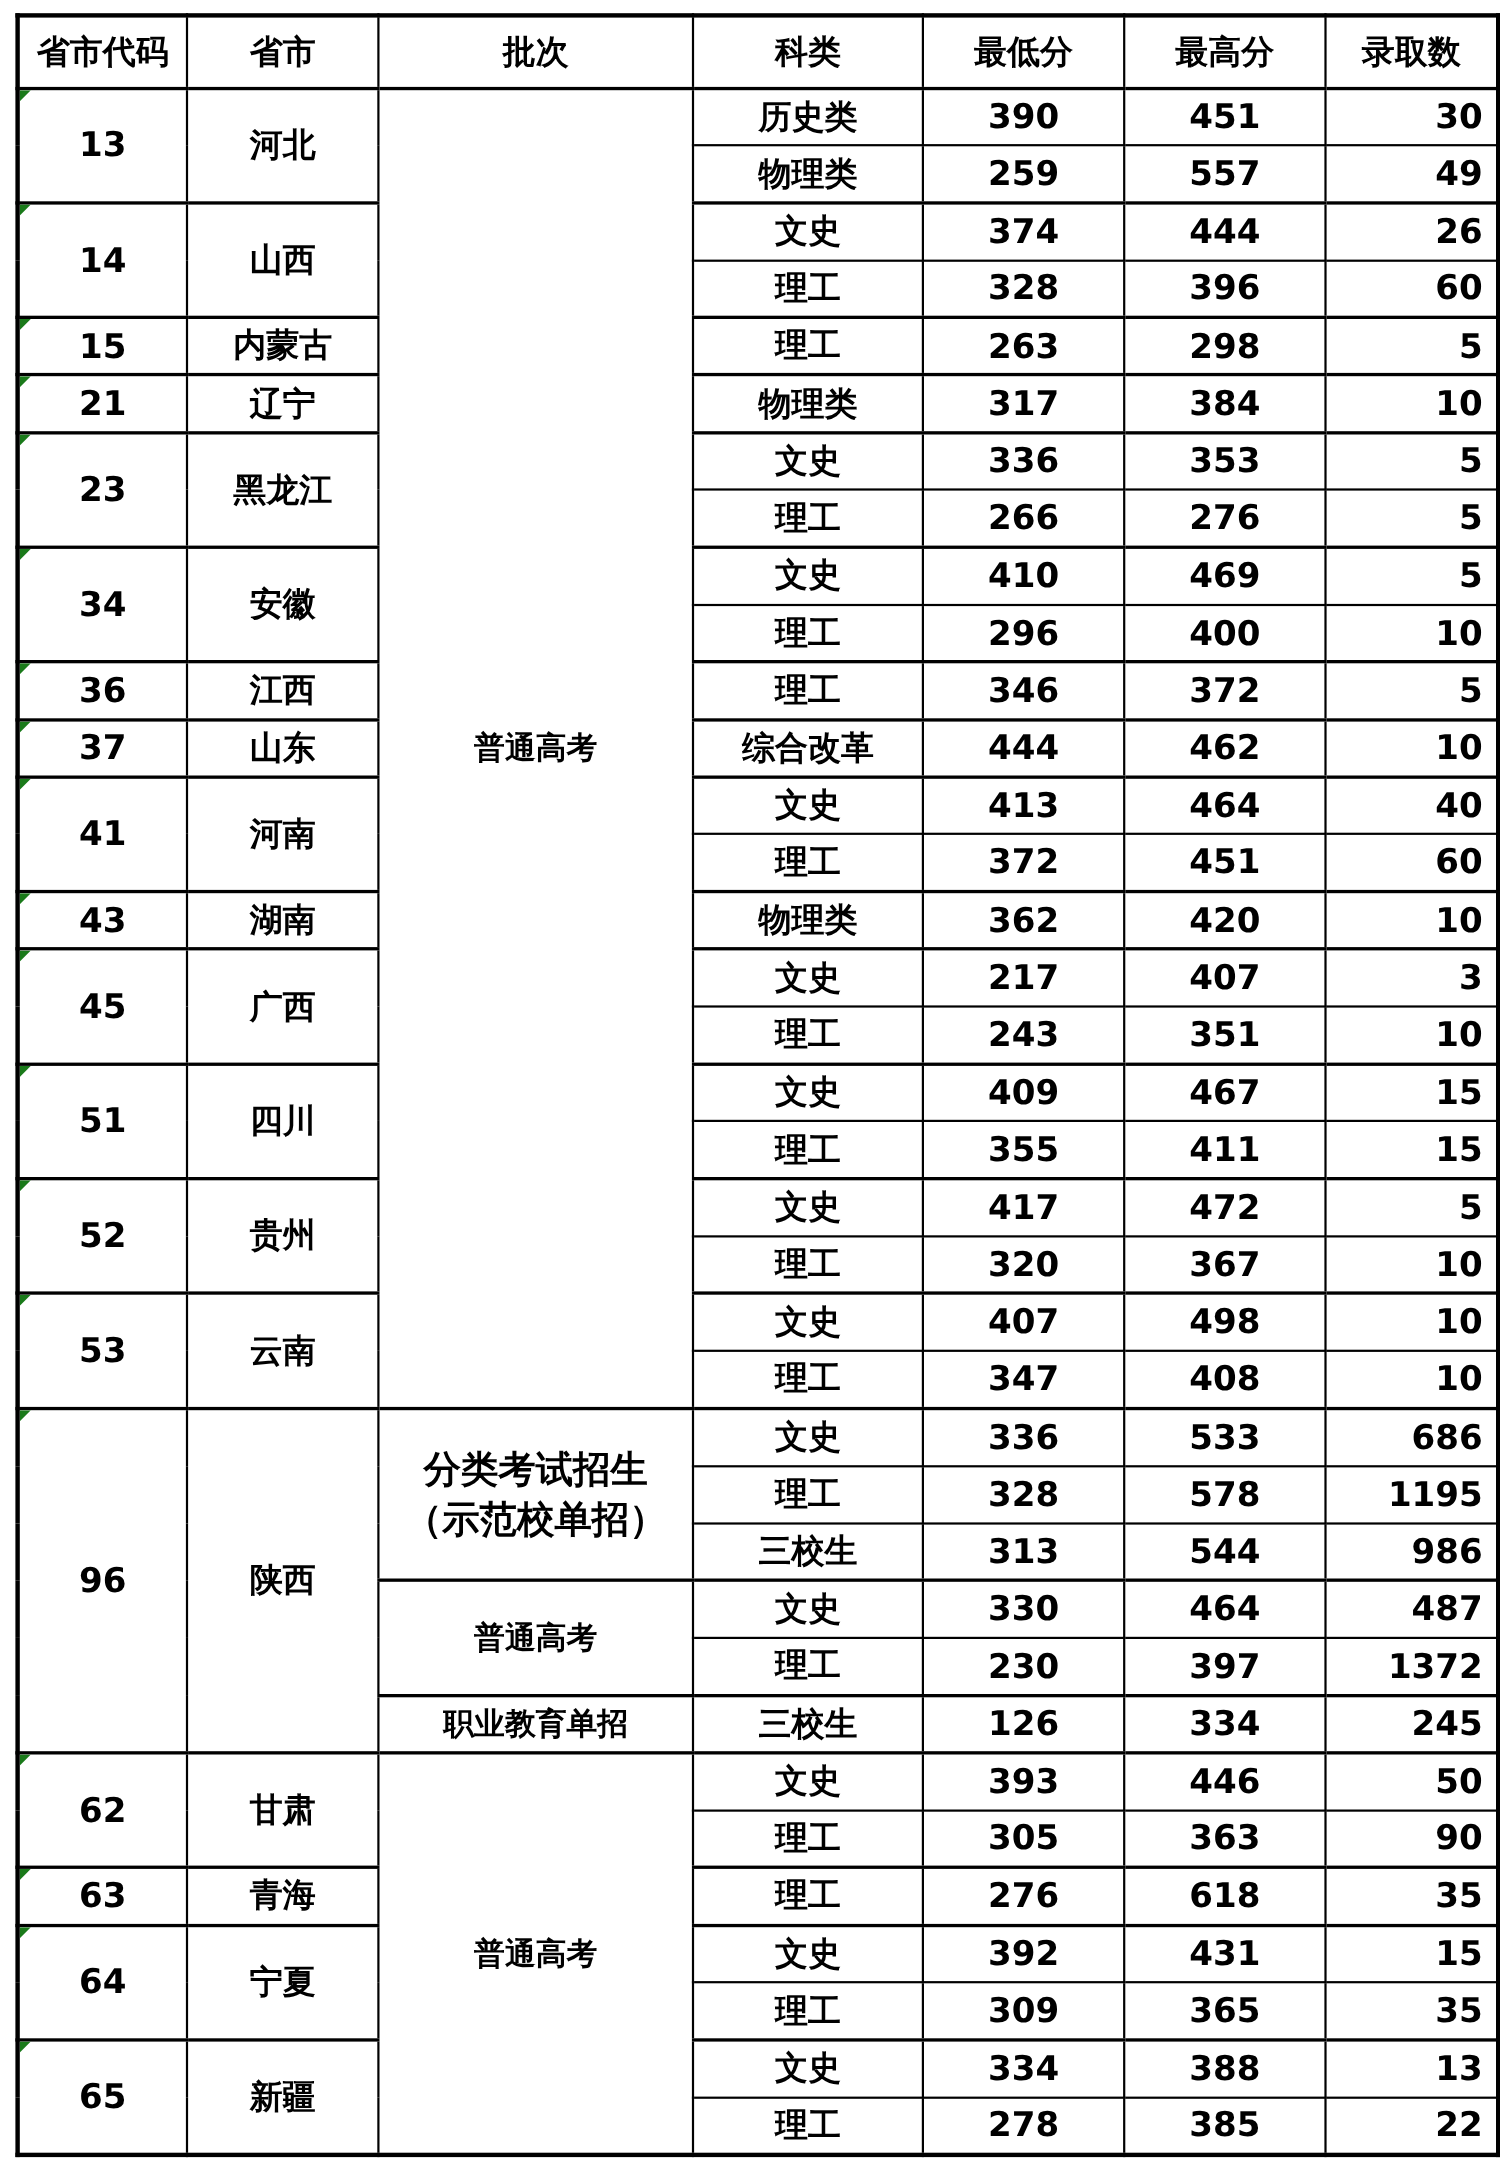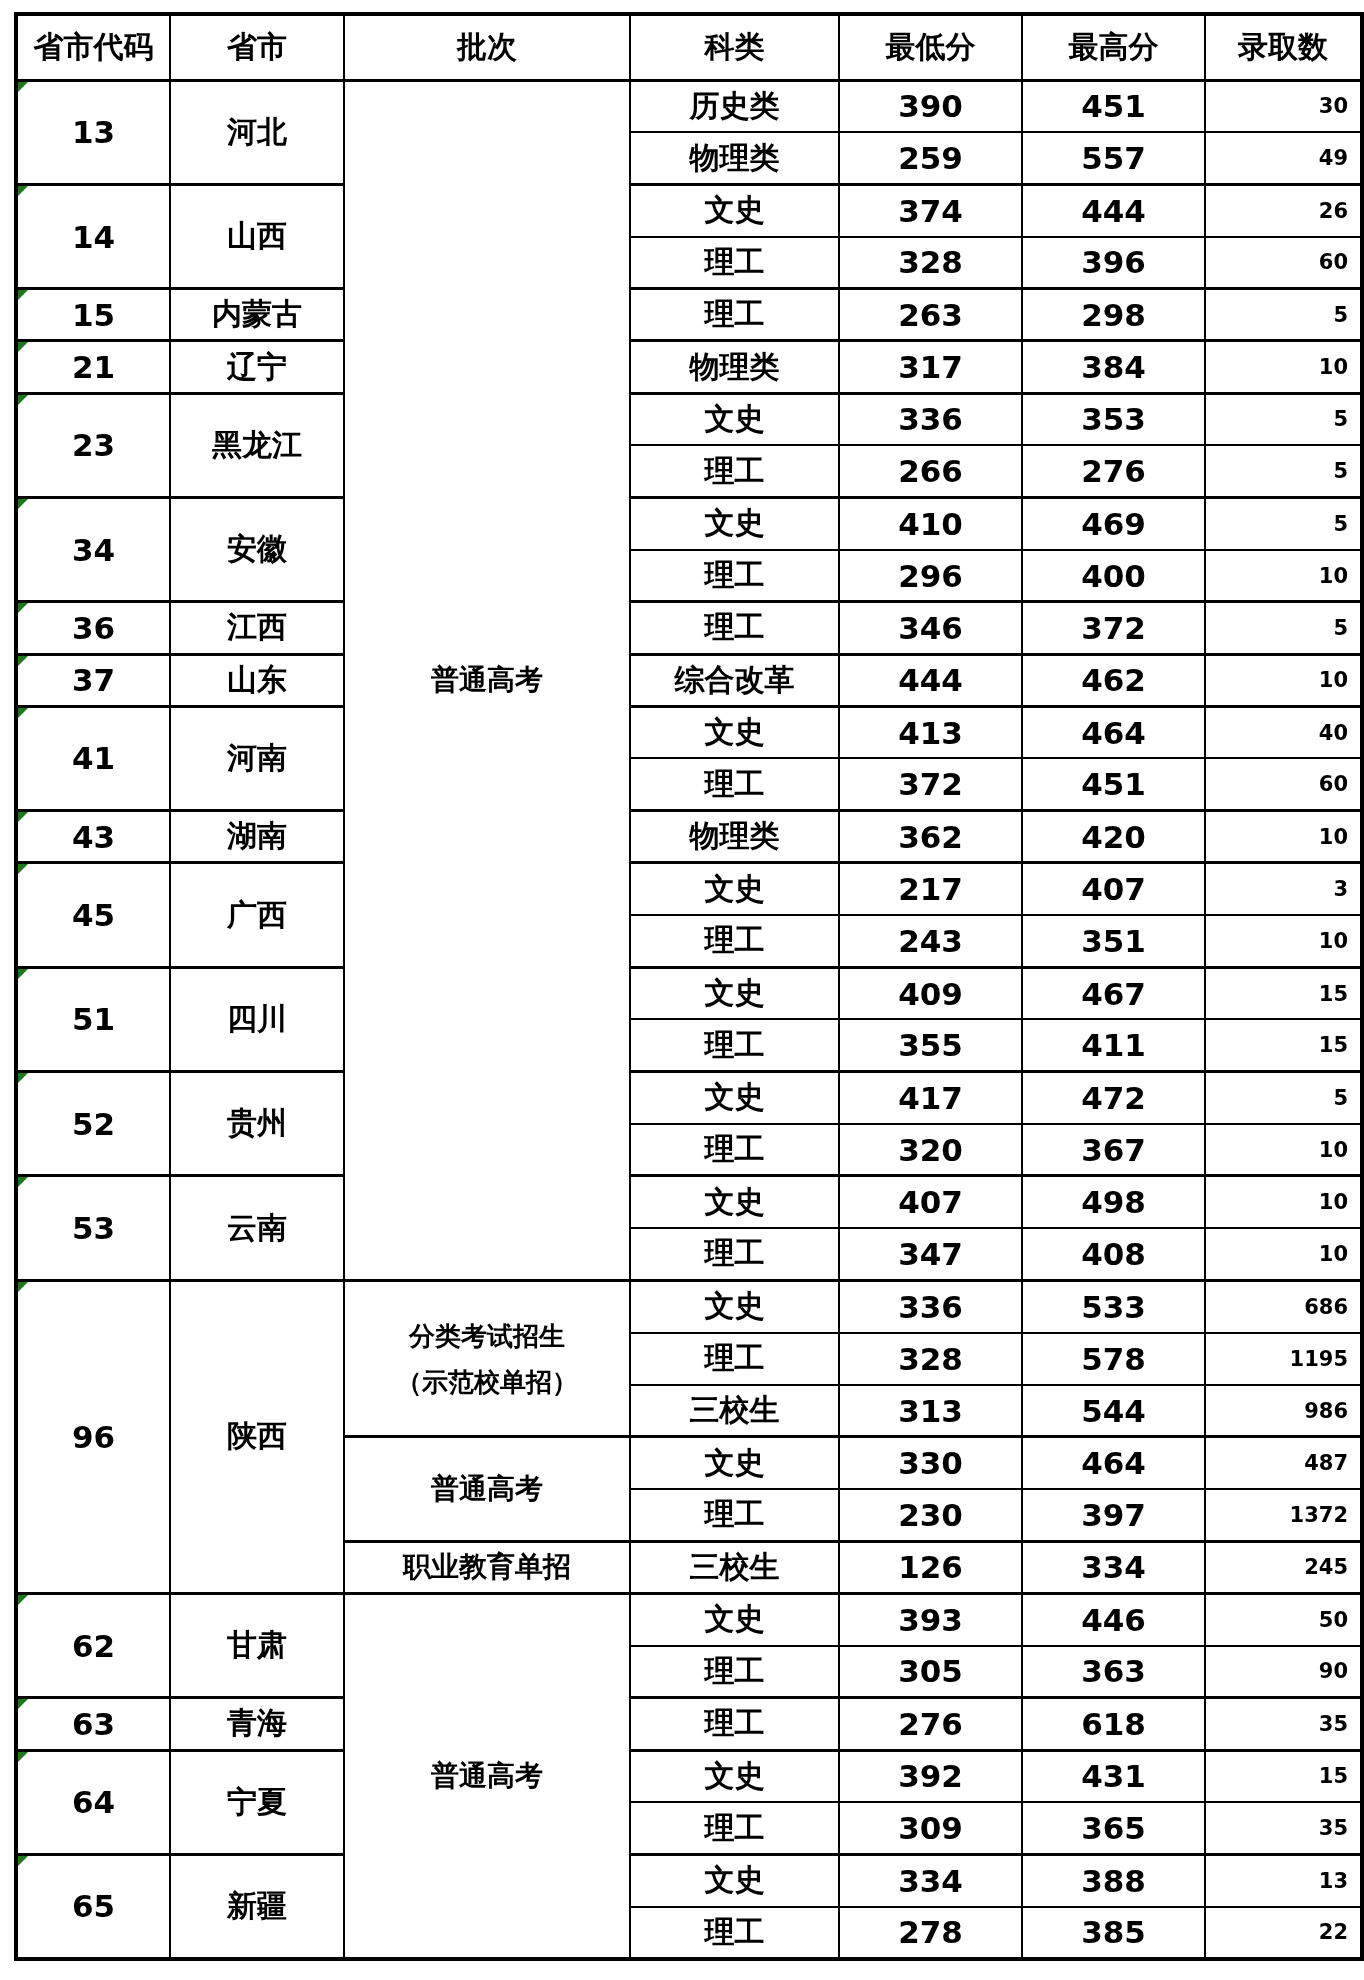--- a/index.html
+++ b/index.html
@@ -18,23 +18,23 @@
     text-align:center;vertical-align:middle;
     padding:0;overflow:hidden;
   }
   thead tr{height:66px;}
   th{font-size:30px;font-weight:700;}
   tbody tr{height:52.2px;}
   td{font-size:30px;font-weight:700;}
   tr.grp td{border-top:3px solid #000;}
   td.code{position:relative;font-size:31px;}
   td.score-min,td.score-max{font-size:31px;}
-  td.count{text-align:right;padding-right:12px;font-size:21px;}
+  td.count{text-align:right;padding-right:12px;font-size:31px;}
   td.batch{font-size:28px;}
-  td.batch .bl{font-size:26px;line-height:46px;}
+  td.batch .bl{font-size:34px;line-height:46px;}
   .tri{
     position:absolute;top:0;left:0;width:0;height:0;
     border-top:10px solid #1a7a1a;border-right:10px solid transparent;
   }
 </style>
 </head>
 <body>
 
 <table class="score">
   <colgroup>

